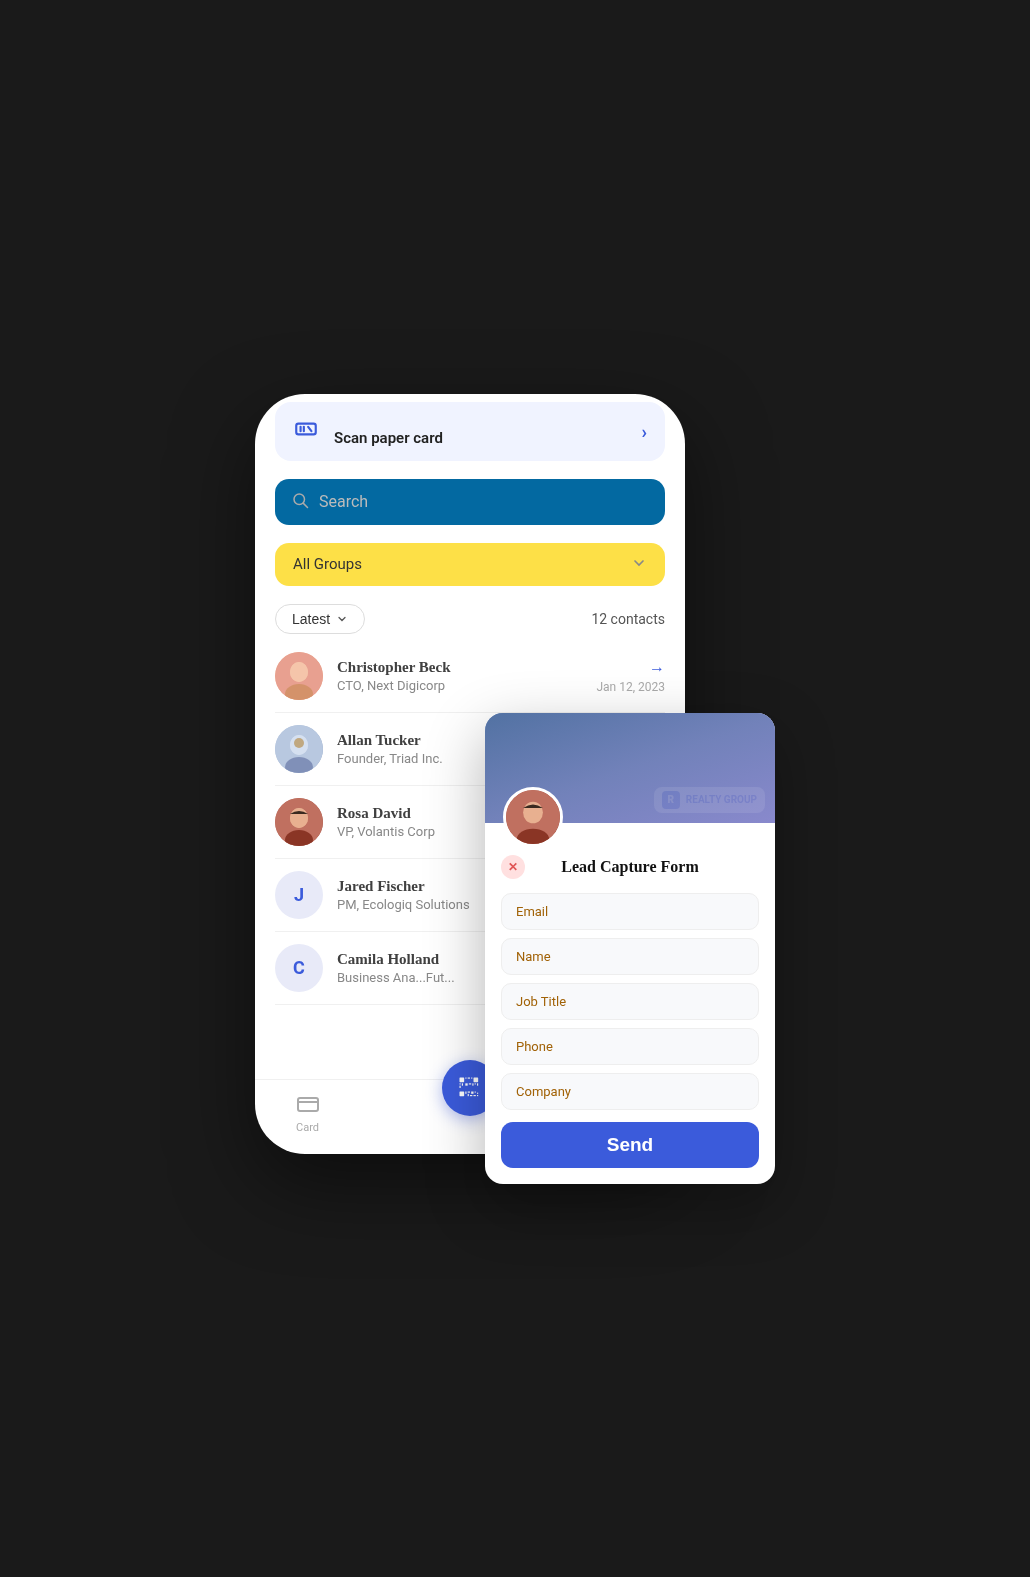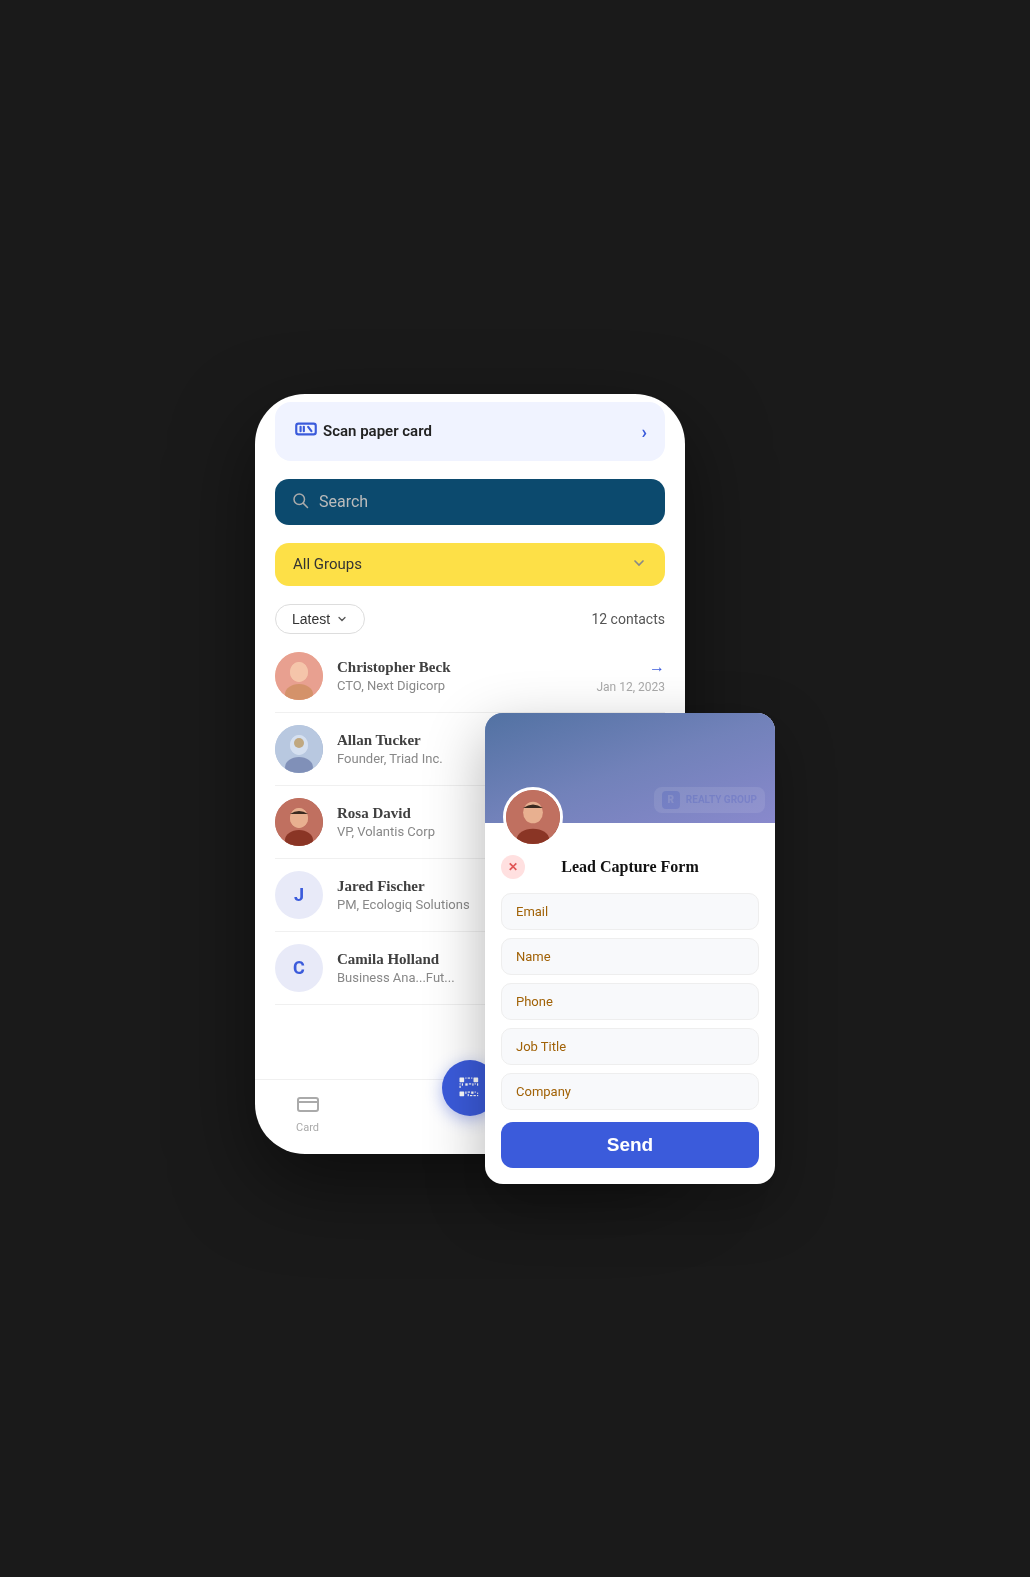--- a/index.html
+++ b/index.html
@@ -71,41 +71,41 @@
       background: #f0f3ff;
       border-radius: 16px;
       padding: 14px 18px;
       display: flex;
       align-items: center;
       justify-content: space-between;
       cursor: pointer;
     }
     .scan-card-left {
       display: flex;
-      align-items: center;
-      gap: 4px;
+      align-items: flex-end;
+      gap: 15px;
     }
     .scan-icon {
       font-size: 22px;
       color: #3b5bdb;
     }
     .scan-label {
       font-size: 15px;
       font-weight: 600;
       color: #222;
     }
     .scan-chevron {
       font-size: 18px;
       color: #3b5bdb;
       font-weight: 700;
     }
     
     .search-bar {
       margin: 10px 20px;
-      background: #0c4a6e;
+      background: #0369a1;
       border-radius: 14px;
       padding: 12px 16px;
       display: flex;
       align-items: center;
       gap: 10px;
     }
     .search-icon {
       color: #aaa;
       font-size: 18px;
     }
@@ -603,20 +603,20 @@
       <div class="lead-form-title-row">
         <div class="lead-form-close">
           <span>✕</span>
         </div>
         <span class="lead-form-title">Lead Capture Form</span>
         <div style="width:24px;"></div>
       </div>
 
       <div class="lead-form-field">Email</div>
       <div class="lead-form-field">Name</div>
+      <div class="lead-form-field">Job Title</div>
       <div class="lead-form-field">Phone</div>
-      <div class="lead-form-field">Job Title</div>
       <div class="lead-form-field">Company</div>
 
       <button class="lead-form-send">Send</button>
     </div>
   </div>
 </div>
 
 </body></html>

